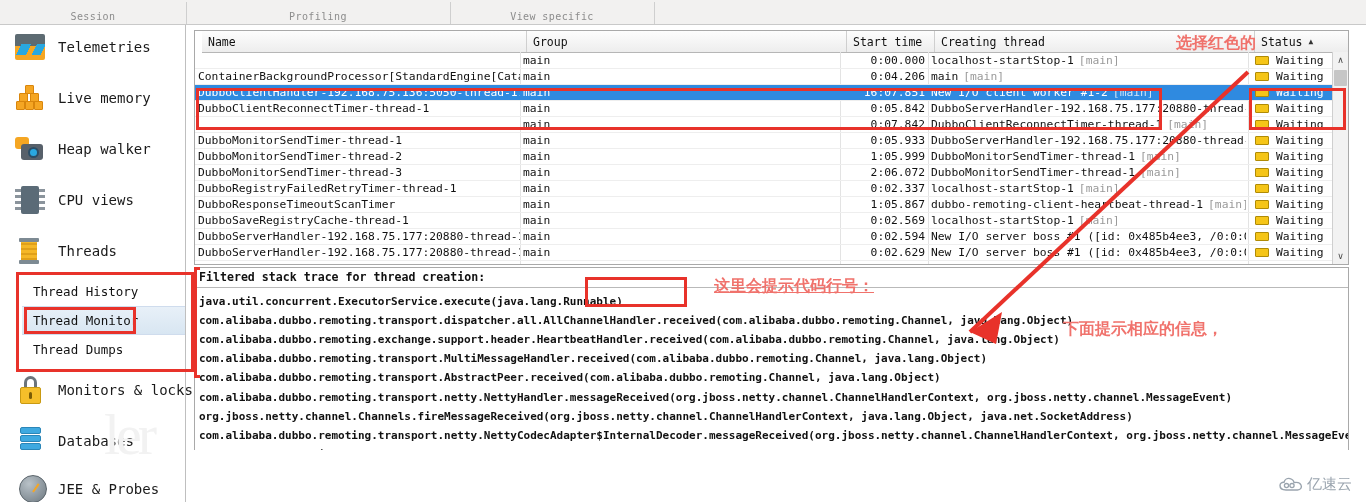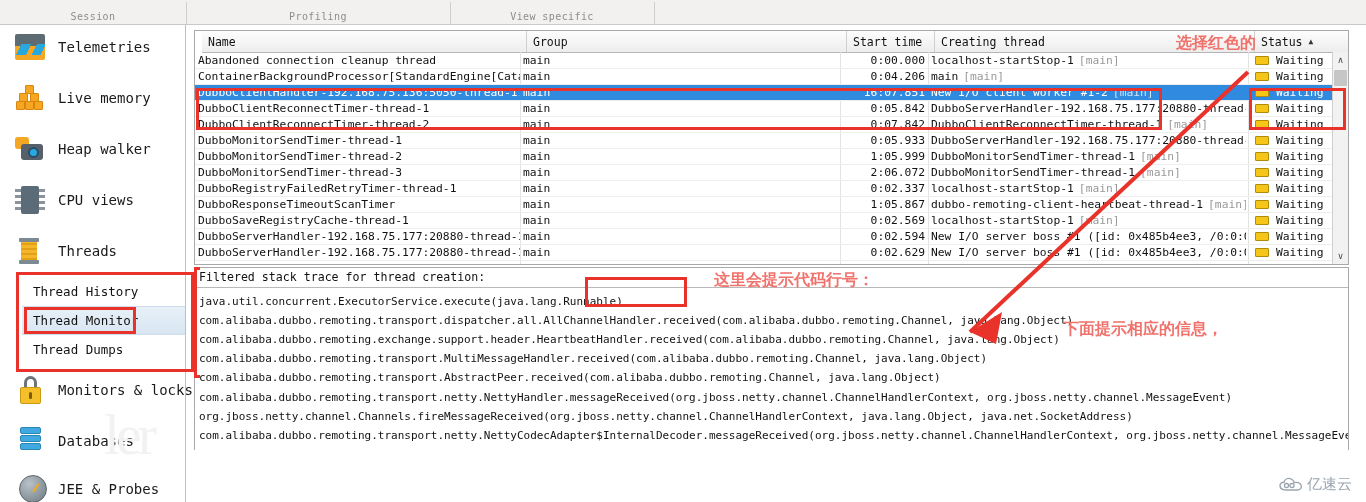--- a/index.html
+++ b/index.html
@@ -176,21 +176,21 @@
   .vs-thumb {
     position: absolute; left: 1px; top: 18px; width: 13px; height: 16px;
     background: #c6c6c6; border-radius: 1px;
   }
 
   
   .stack {
     position: absolute; left: 194px; top: 267px;
     width: 1155px; height: 183px;
     border: 1px solid #a9a9a9; border-bottom: none;
-    background: #fff; box-sizing: border-box; overflow: hidden;
+    background: #fff; box-sizing: border-box; overflow: hidden; font-weight: bold;
   }
   .stack-title {
     position: absolute; left: 4px; top: 2px;
     font-family: "DejaVu Sans Mono", monospace;
     font-size: 11.6px; color: #111;
   }
   .stack-divider {
     position: absolute; left: 0; top: 19px; width: 1155px; height: 1px;
     background: #b9b9b9;
   }
@@ -354,21 +354,20 @@
       </div>
     </div>
 
     <div class="colsep" style="left:325px;top:21px;height:213px;"></div>
     <div class="colsep" style="left:645px;top:21px;height:213px;"></div>
     <div class="colsep" style="left:733px;top:21px;height:213px;"></div>
     <div class="colsep" style="left:1053px;top:21px;height:213px;"></div>
 
     <div class="rows" id="table-rows">
         <div class="trow">
-          <div class="cell name">Abandoned connection cleanup thread</div>
           <div class="cell group">main</div>
           <div class="cell start">0:00.000</div>
           <div class="cell creator">
             <span class="creator-main">localhost-startStop-1</span>
             <span class="creator-par">[main]</span>
           </div>
           <div class="cell status">
             <span class="status-chip"></span>
             <span>Waiting</span>
           </div>
@@ -405,21 +404,20 @@
           <div class="cell start">0:05.842</div>
           <div class="cell creator">
             <span class="creator-main">DubboServerHandler-192.168.75.177:20880-thread-28</span>
           </div>
           <div class="cell status">
             <span class="status-chip"></span>
             <span>Waiting</span>
           </div>
         </div>
         <div class="trow">
-          <div class="cell name">DubboClientReconnectTimer-thread-2</div>
           <div class="cell group">main</div>
           <div class="cell start">0:07.842</div>
           <div class="cell creator">
             <span class="creator-main">DubboClientReconnectTimer-thread-1</span>
             <span class="creator-par">[main]</span>
           </div>
           <div class="cell status">
             <span class="status-chip"></span>
             <span>Waiting</span>
           </div>
@@ -553,21 +551,21 @@
   </div>
 
   <div class="redbox" style="left:196px;top:88px;width:966px;height:42px;"></div>
   <div class="redbox" style="left:1249px;top:88px;width:97px;height:42px;"></div>
   <div class="redbox" style="left:16px;top:272px;width:178px;height:100px;"></div>
   <div class="redbox" style="left:24px;top:307px;width:112px;height:27px;"></div>
   <div class="redbox" style="left:585px;top:277px;width:102px;height:30px;"></div>
   <div class="redbox" style="left:194px;top:267px;width:6px;height:111px;border-right:none;"></div>
 
   <div class="cn-note" style="left:1176px;top:33px;">选择红色的</div>
-  <div class="cn-note" style="left:714px;top:270px;">这里会提示代码行号：</div>
+  <div class="cn-note" style="left:714px;top:276px;text-decoration:underline;">这里会提示代码行号：</div>
   <div class="cn-note" style="left:1063px;top:319px;">下面提示相应的信息，</div>
 
   <svg class="arrow-svg" style="left:930px;top:60px;" width="330" height="300" viewBox="0 0 330 300">
     <line x1="318" y1="12" x2="40" y2="272" stroke="#e8322a" stroke-width="4"></line>
     <polygon points="40,272 72,252 66,284" fill="#e8322a"></polygon>
   </svg>
 
   <div class="watermark">
     <svg width="24" height="15" viewBox="0 0 24 15">
       <path d="M7 13 C2.5 13 1 10.5 1 8.5 C1 6.5 3 5 5 5.3 C5.8 2.2 8.5 1 11 1.6 C13.5 2.2 14.8 4 15 5.6 C18 4.8 21 6 22 8 C23 10 22 13 18.5 13 Z" fill="none" stroke="#9aa4ae" stroke-width="1.4"></path>

